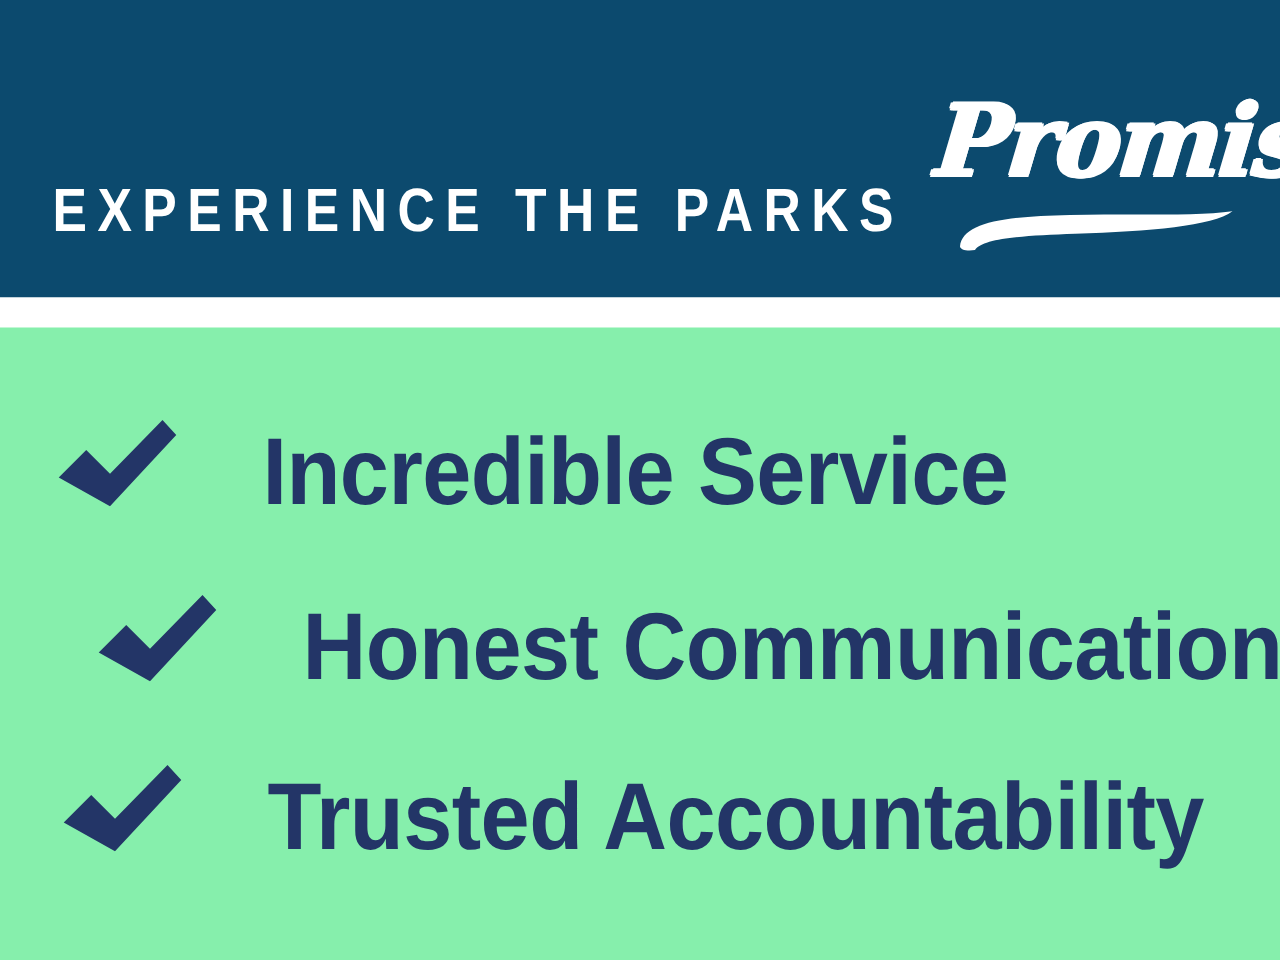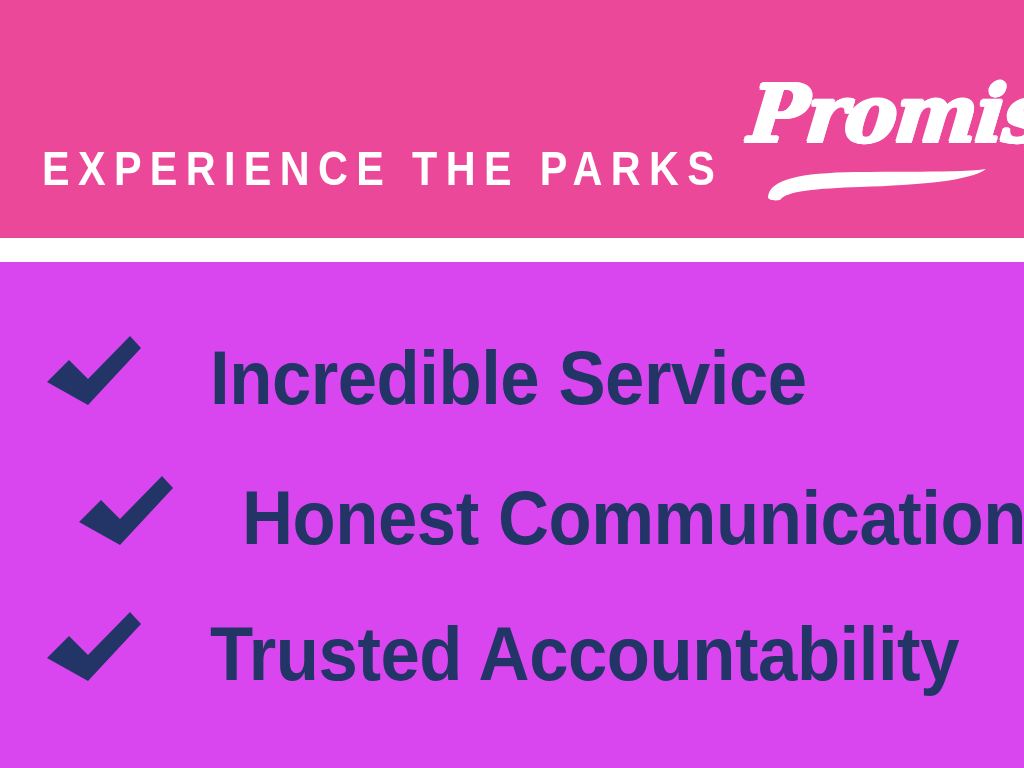--- a/index.html
+++ b/index.html
@@ -15,21 +15,21 @@
     position:relative;
     width:1024px; height:768px;
     background:#ffffff;
   }
 
   
   .header-band {
     position:absolute;
     left:0; top:0;
     width:1024px; height:238px;
-    background:#ec4899;
+    background:#0c4a6e;
     overflow:hidden;
   }
 
   .header-inner {
     position:absolute;
     left:42px;
     top:86px;
     width:950px;
     height:110px;
     display:flex;
@@ -94,41 +94,41 @@
     left:0; top:238px;
     width:1024px; height:24px;
     background:#ffffff;
   }
 
   
   .promise-band {
     position:absolute;
     left:0; top:262px;
     width:1024px; height:506px;
-    background:#d946ef;
+    background:#86efac;
   }
 
   .promise-list {
     position:absolute;
     left:0; top:0;
     width:1024px; height:506px;
   }
 
   .promise-item {
     position:absolute;
     left:0;
     width:1024px;
     height:120px;
     display:flex;
     align-items:center;
   }
 
   .promise-item.row-0 { top:56px; }
   .promise-item.row-1 { top:196px;padding-left:32px; }
-  .promise-item.row-2 { top:332px; }
+  .promise-item.row-2 { top:332px;justify-content:center; }
 
   .check-icon {
     position:relative;
     flex:0 0 auto;
     width:100px;
     height:92px;
     margin-left:44px;
   }
 
   .check-icon svg { display:block; width:100%; height:100%; }

